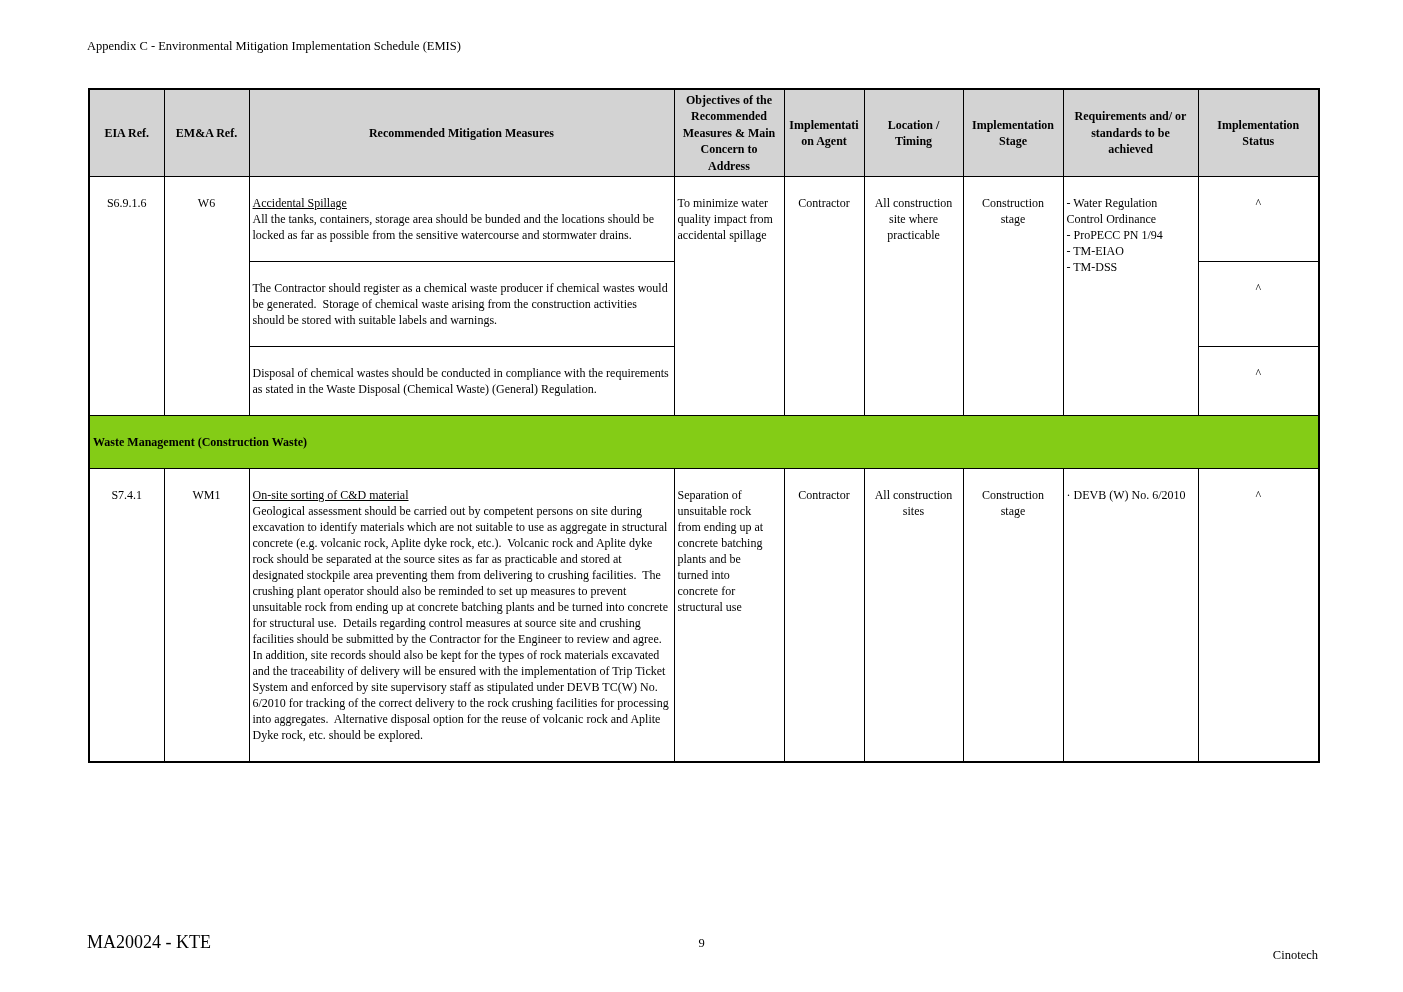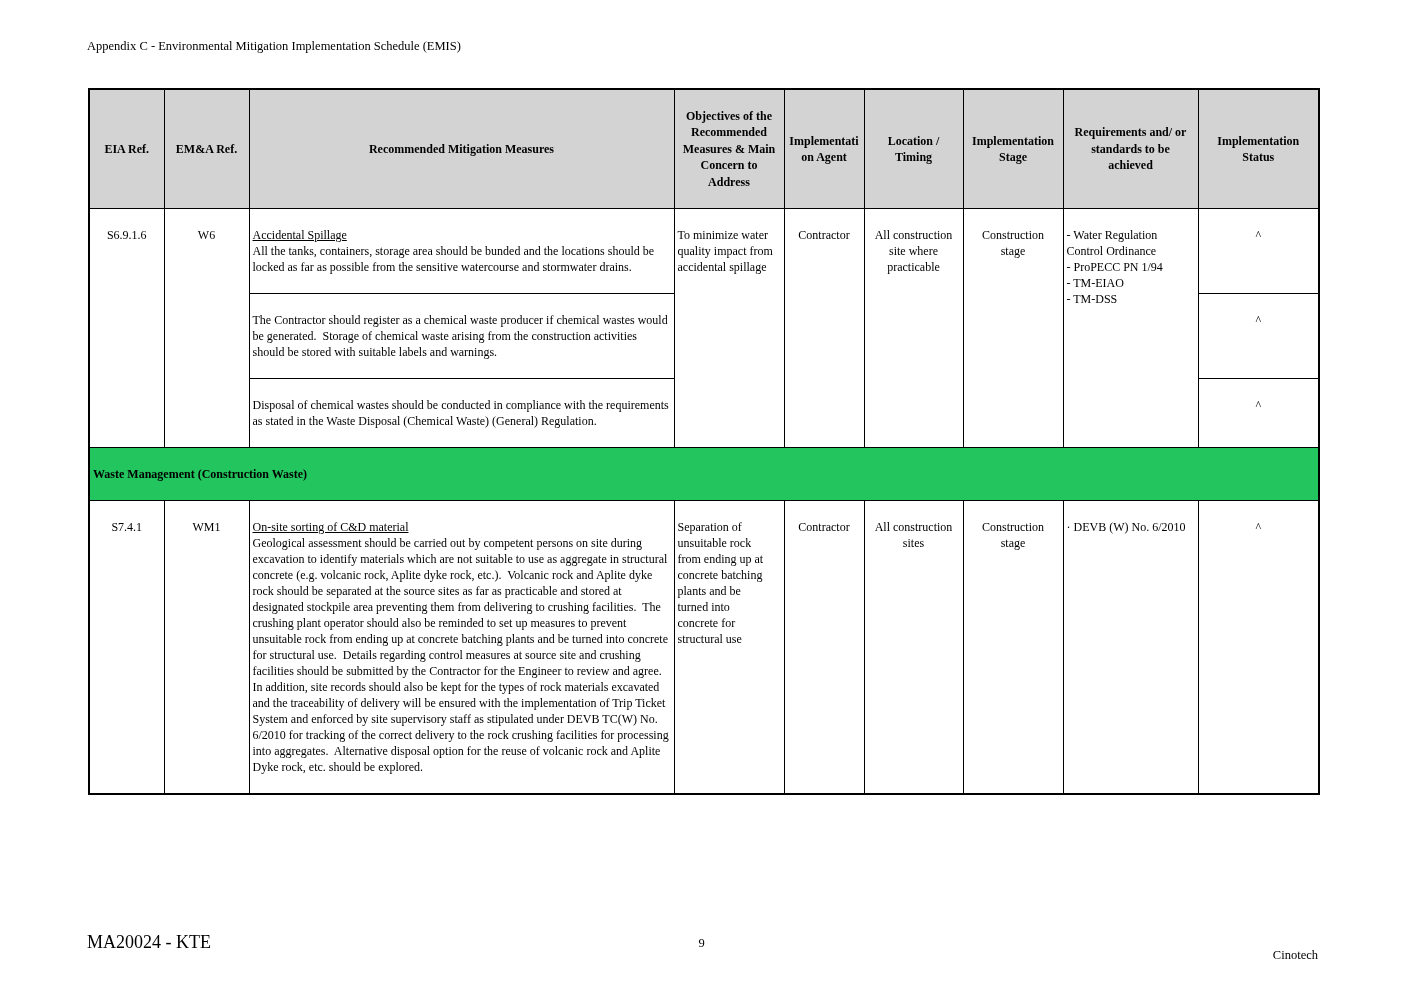--- a/index.html
+++ b/index.html
@@ -32,21 +32,21 @@
     line-height: 16px;
     padding: 18px 3px;
     overflow: hidden;
   }
   table.emis thead th {
     background: #d3d3d3;
     font-weight: bold;
     vertical-align: middle;
     text-align: center;
     line-height: 16.4px;
-    padding: 18px 1px;
+    padding: 2px 1px;
   }
   tr.hdr-row { height: 84px; }
   tr.sub-a { height: 75px; }
   tr.sub-b { height: 65px; }
   tr.sub-c { height: 55px; }
   tr.section-row { height: 18px; }
   tr.row-wm1 { height: 280px; }
   .center { text-align: center; }
   .measure-cell {
     font-size: 11.5px;
@@ -56,21 +56,21 @@
   .measure-title { text-decoration: underline; }
   .measure-text { white-space: pre-wrap; }
   .line-stack div { white-space: nowrap; }
   .status-cell {
     text-align: center;
     font-size: 11px;
     line-height: 12px;
     padding-top: 4px;
   }
   .section-cell {
-    background: #22c55e;
+    background: #84cc16;
     font-weight: bold;
     font-size: 12.5px;
     line-height: 14px;
     padding: 1px 4px;
     vertical-align: middle;
   }
   .req-cell { padding-left: 4px; }
   .page-footer-left {
     position: absolute;
     left: 87px;

